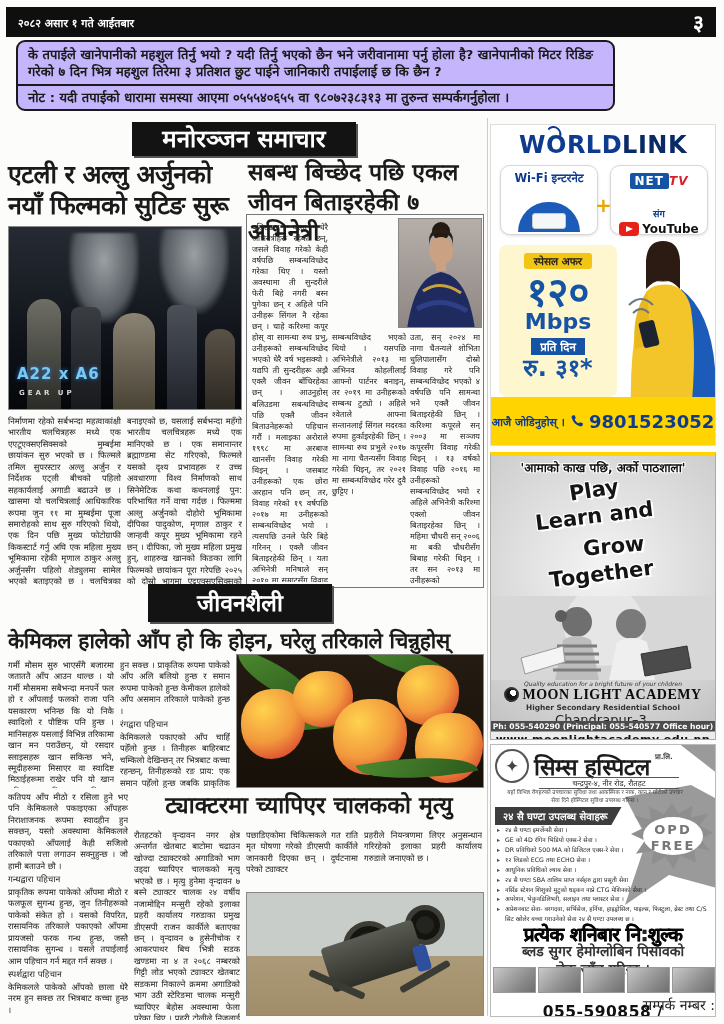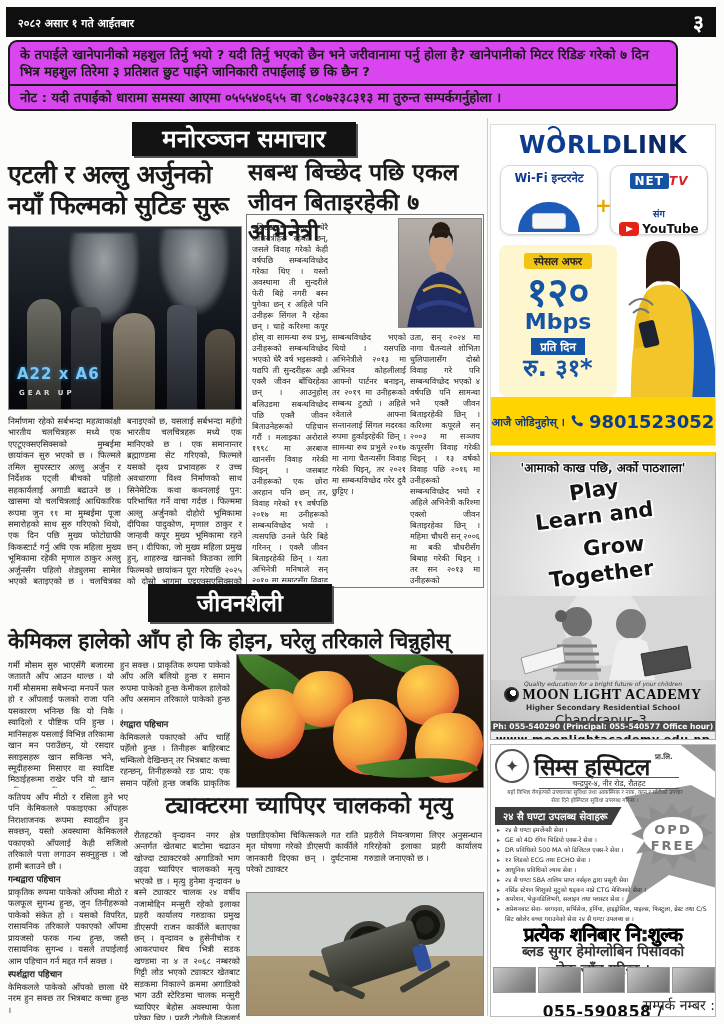--- a/index.html
+++ b/index.html
@@ -7,36 +7,36 @@
   body{font-family:"DejaVu Sans",sans-serif}
   #page{position:relative;width:724px;height:1024px;margin:0 auto;background:#fcfcfa;overflow:hidden;color:#1a1a1a}
 
   
   .mast{position:absolute;left:6px;top:7px;width:710px;height:30px;background:#0f0f0f;display:flex;align-items:center;padding:0 12px}
   .mast .date{color:#fff;font-size:11px;font-weight:bold}
   .mast .pill{position:absolute;left:50%;transform:translateX(-50%);background:#fff;border:1px solid #000;border-radius:16px;padding:1px 18px;font-size:19px;font-weight:bold;color:#111;box-shadow:0 2px 0 #000}
   .mast .pg{margin-left:auto;color:#fff;font-size:21px;font-weight:bold}
 
   
-  .notice{position:absolute;left:8px;top:40px;width:670px;border:2px solid #1a1a1a;border-radius:9px;background:#d946ef;overflow:hidden}
+  .notice{position:absolute;left:16px;top:40px;width:599px;border:2px solid #1a1a1a;border-radius:9px;background:#c4b5fd;overflow:hidden}
   .notice .nbody{padding:4px 10px 3px;font-size:13px;line-height:1.34;font-weight:bold}
   .notice .nnote{border-top:2px solid #1a1a1a;padding:2px 10px 3px;font-size:13px;font-weight:bold}
 
   
   .secbox{position:absolute;background:#131313;color:#fff;font-weight:bold;text-align:center;box-shadow:2px 2px 0 #555}
   .h-ent{left:132px;top:122px;width:224px;height:34px;font-size:24px;line-height:34px}
   .h-life{left:148px;top:584px;width:184px;height:38px;font-size:23px;line-height:38px}
   .headline1{position:absolute;left:8px;top:160px;width:238px;font-size:25px;line-height:1.22;font-weight:600;letter-spacing:-.5px}
   .headline2{position:absolute;left:248px;top:158px;width:238px;font-size:23px;line-height:1.3;font-weight:800}
   .headline-life{position:absolute;left:8px;top:626px;width:480px;font-size:21px;font-weight:700;white-space:nowrap;letter-spacing:-.3px}
   .headline-tr{position:absolute;left:134px;top:788px;width:350px;font-size:23px;font-weight:700;text-align:center}
 
   
   .copy{position:absolute;font-size:8.3px;line-height:1.38;text-align:justify;overflow:hidden;color:#222}
-  .copy .sub{font-weight:bold;font-size:8.6px;margin:2px 0 1px;text-align:left}
+  .copy .sub{font-weight:normal;font-size:8.6px;margin:2px 0 1px;text-align:left}
   .frame{position:absolute;border:1px solid #777}
 
   
   .ph{position:absolute;overflow:hidden;border:1px solid #888}
   .movie{background:linear-gradient(180deg,#262b33,#0d1016 70%,#05070a)}
   .movie .wing{position:absolute;background:radial-gradient(ellipse at 50% 30%,#9aa0a4,#555a60 60%,transparent 75%);filter:blur(1px)}
   .movie .fig{position:absolute;bottom:0;background:linear-gradient(#3a3d42,#17191d);border-radius:8px 8px 0 0}
   .movie .cap1{position:absolute;left:8px;bottom:26px;font-size:15px;font-weight:800;color:#79c9f2;letter-spacing:1px;text-shadow:0 0 4px #2477c9}
   .movie .cap2{position:absolute;left:10px;bottom:12px;font-size:7px;font-weight:bold;color:#d7dadd;letter-spacing:3px}
   .mango{background:linear-gradient(180deg,#241c12,#171008)}

